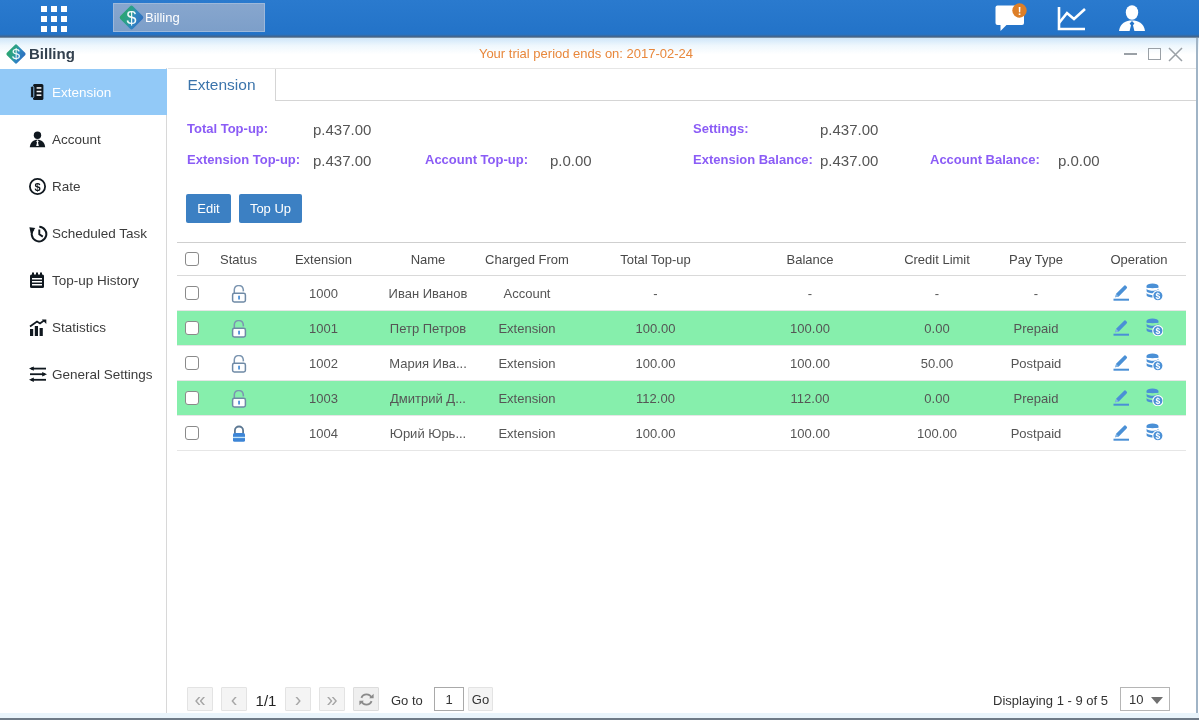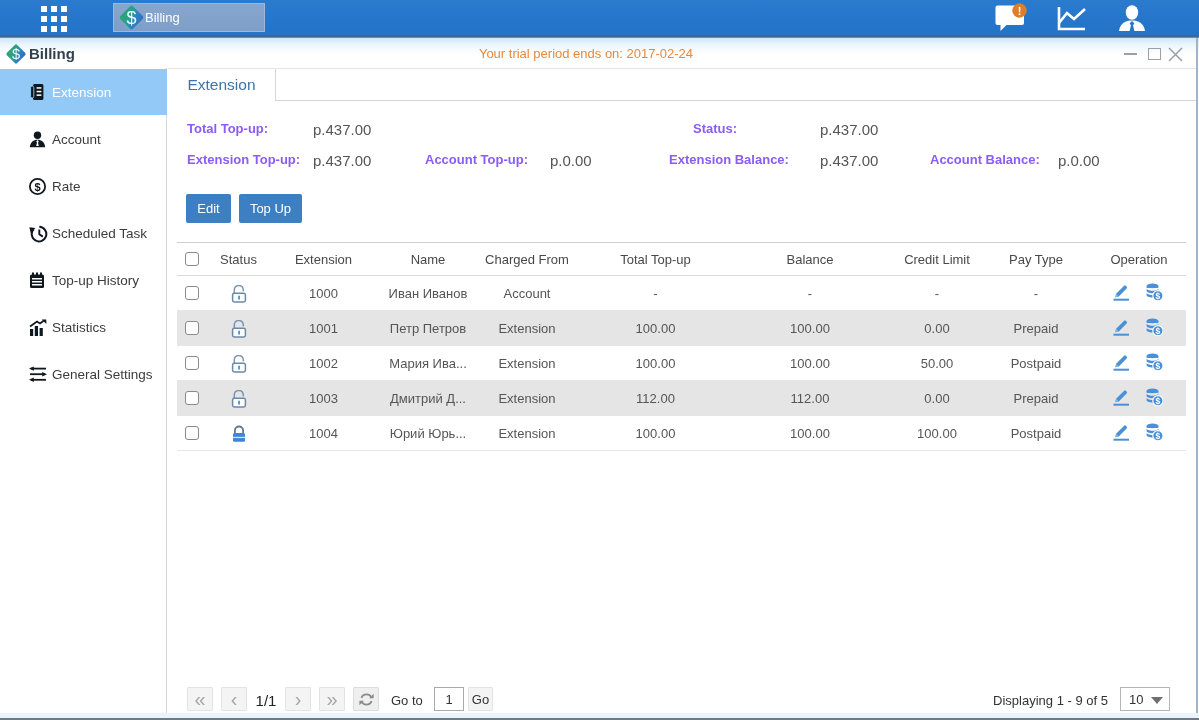--- a/index.html
+++ b/index.html
@@ -49,21 +49,21 @@
   .slabel { font-size:13px; font-weight:bold; color:#8b5cf6; }
   .sval { font-size:15px; color:#555; }
   .btn { position:absolute; background:#3c80c3; color:#fff; font-size:13px;
     display:flex; align-items:center; justify-content:center; border-radius:2px; }
 
   
   #tbl { left:177px; top:242px; width:1009px; }
   table { border-collapse:collapse; table-layout:fixed; width:1009px; }
   thead tr { height:33px; border-top:1px solid #cfcfcf; border-bottom:1px solid #d9d9d9; }
   tbody tr { height:35px; border-bottom:1px solid #e6e6e6; }
-  tbody tr.odd { background:#e5e5e5; }
+  tbody tr.odd { background:#86efac; }
   th { font-size:13px; font-weight:normal; color:#484848; text-align:center; }
   td { font-size:13px; color:#555; text-align:center; overflow:hidden; white-space:nowrap; }
   .cb { display:inline-block; width:14px; height:14px; border:1px solid #8a8a8a;
     border-radius:3px; background:#fff; vertical-align:middle; margin-top:-2px; }
   svg.lockopen, svg.lockclosed { vertical-align:middle; margin-top:2px; }
   td.cbc, th.cbc { text-align:left; padding-left:8px; }
 
   
   .pgbtn { position:absolute; top:687px; width:26px; height:24px; background:#f4f4f4;
     border:1px solid #e3e3e3; border-radius:1px; color:#a6a6a6; font-size:20px;
@@ -215,27 +215,27 @@
   </div>
 </div>
 
 <div id="tabstrip" class="abs">
   <div class="rest"></div>
   <div id="activetab">Extension</div>
 </div>
 
 <div class="abs slabel" style="left:187px; top:121px">Total Top-up:</div>
 <div class="abs sval" style="left:313px; top:121px">p.437.00</div>
-<div class="abs slabel" style="left:693px; top:121px">Status:</div>
+<div class="abs slabel" style="left:693px; top:121px">Settings:</div>
 <div class="abs sval" style="left:820px; top:121px">p.437.00</div>
 <div class="abs slabel" style="left:187px; top:152px">Extension Top-up:</div>
 <div class="abs sval" style="left:313px; top:152px">p.437.00</div>
 <div class="abs slabel" style="left:425px; top:152px">Account Top-up:</div>
 <div class="abs sval" style="left:550px; top:152px">p.0.00</div>
-<div class="abs slabel" style="left:669px; top:152px">Extension Balance:</div>
+<div class="abs slabel" style="left:693px; top:152px">Extension Balance:</div>
 <div class="abs sval" style="left:820px; top:152px">p.437.00</div>
 <div class="abs slabel" style="left:930px; top:152px">Account Balance:</div>
 <div class="abs sval" style="left:1058px; top:152px">p.0.00</div>
 
 <div class="btn" style="left:186px; top:194px; width:45px; height:29px">Edit</div>
 <div class="btn" style="left:239px; top:194px; width:63px; height:29px">Top Up</div>
 
 <div id="tbl" class="abs">
 <table>
   <colgroup>

